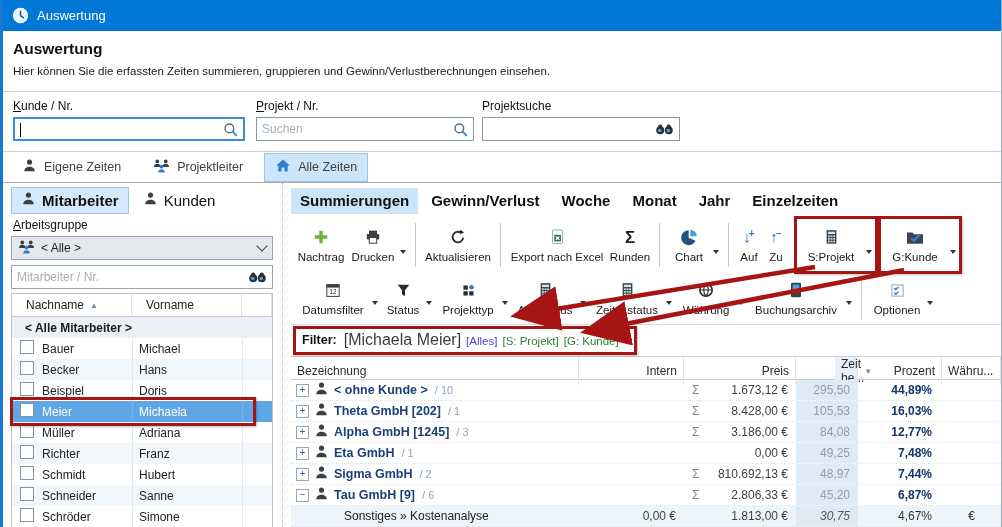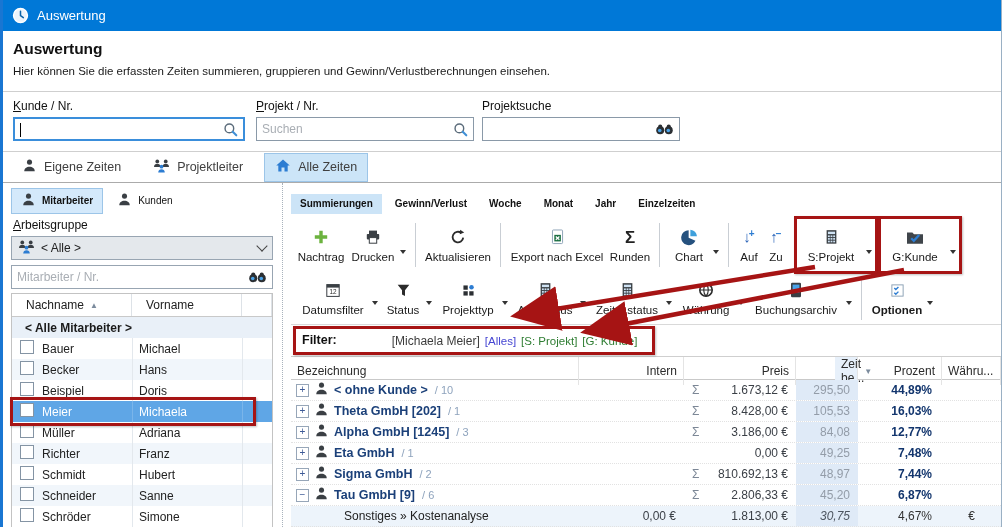--- a/index.html
+++ b/index.html
@@ -27,21 +27,21 @@
   .stabs{height:31px;border-bottom:1px solid #ababab;box-sizing:border-box;display:flex;align-items:flex-end;padding-left:8px;gap:10px;}
   .stab{display:flex;align-items:center;gap:7px;padding:4px 10px 5px;font-size:12.5px;color:#404040;border:1px solid transparent;}
   .stab.sel{background:#cce5f8;border:1px solid #9cc5e8;}
   
   .main{display:flex;height:344px;}
   .leftpanel{width:277px;box-sizing:border-box;padding:6px 0 0 8px;position:relative;}
   .splitter{width:8px;background:#fff;border-left:1px dotted #a8b2bc;margin-left:2px;}
   .rightpanel{flex:1;box-sizing:border-box;padding-top:6px;position:relative;min-width:0;}
   
   .minitabs{display:flex;align-items:flex-end;gap:4px;height:25px;margin-bottom:4px;}
-  .mtab{display:flex;align-items:center;gap:6px;padding:3px 9px 4px;font-size:10px;color:#111;border:1px solid transparent;white-space:nowrap;}
+  .mtab{display:flex;align-items:center;gap:6px;padding:3px 9px 4px;font-size:15px;color:#111;border:1px solid transparent;white-space:nowrap;}
   .mtab.sel{background:#d4e9fb;border:1px solid #9cc5e8;font-weight:bold;}
   .maintabs .mtab{font-weight:600;border:none;padding:4px 9px 5px;}
   .maintabs .mtab.sel{font-weight:bold;background:#cce4f7;border:none;}
   
   .wglabel{font-size:12px;color:#111;display:block;margin:4px 0 4px 2px;}
   .combo{display:flex;align-items:center;gap:6px;height:24px;border:1px solid #98a5b2;background:#e4e8ec;
          box-sizing:border-box;padding:0 6px;margin-right:7px;font-size:12px;color:#222;}
   .combo .cval{flex:1;}
   .chev{width:7px;height:7px;border-right:1.6px solid #444;border-bottom:1.6px solid #444;transform:rotate(45deg);margin-top:-4px;}
   .minisearch{display:flex;align-items:center;height:24px;border:1px solid #98a5b2;background:#fff;
@@ -80,21 +80,21 @@
   
   .gl{font-size:15px;font-weight:bold;color:#222;line-height:1;}
   .gl.blue{color:#2a63b8;}
   .gsub{font-size:10px;font-weight:bold;color:#2d7dd2;margin-left:-2px;vertical-align:top;}
   
   .filterbar{height:31px;display:flex;align-items:center;padding-left:2px;position:relative;}
   .filterbox{display:inline-flex;align-items:center;gap:7px;border:3px solid #a61414;background:#fff;
              padding:2px 10px 3px 6px;box-shadow:1px 1px 2px rgba(0,0,0,.25);}
   .filterbox .flab{font-weight:bold;font-size:12.5px;color:#111;}
   .fpart{font-size:11.5px;white-space:nowrap;}
-  .fpart.big{font-size:12px;margin-left:48px;}
+  .fpart.big{font-size:16px;}
   
   .rtable{border-top:1px solid #cfcfcf;}
   .thead,.trow{display:grid;grid-template-columns:288px 105px 112px 62px 84px 1fr;align-items:center;}
   .thead{height:22px;font-size:12px;color:#2b2b2b;border-bottom:1px solid #c9c9c9;}
   .thead .hc{height:100%;display:flex;align-items:center;padding:0 6px;border-right:1px solid #e4e4e4;box-sizing:border-box;}
   .thead .r{justify-content:flex-end;}
   .thead .zeith{background:#e7f0fa;justify-content:space-between;margin-left:39px;}
   .trow{height:20px;font-size:12px;border-bottom:1px dotted #e2e2e2;position:relative;}
   .trow.tint{background:#edf4fb;}
   .cell{height:100%;display:flex;align-items:center;box-sizing:border-box;}
@@ -571,21 +571,21 @@
                 <svg width="14" height="16" viewBox="0 0 14 16">
                   <rect x="2" y="0.8" width="10" height="14.4" rx="1.2" fill="#3a3f44"></rect>
                   <rect x="3.6" y="2.6" width="6.8" height="8" fill="#4aa3e8"></rect>
                 </svg>
               </span>
               <span class="tlbl">Buchungsarchiv</span>
             </div>
             <span class="darr"></span>
           </div>
           <div class="tsep"></div>
-          <div class="tbtn" style="width:68px;font-weight:bold;">
+          <div class="tbtn" style="width:68px;">
             <div class="tbody">
               <span class="icn ticn">
                 <svg width="15" height="15" viewBox="0 0 16 16">
                   <rect x="2" y="2" width="12" height="12" fill="#fff" stroke="#8aa0b4"></rect>
                   <path d="M4.6 5.4 l1.6 1.6 L9 4.2 M4.6 10.4 l1.6 1.6 L9 9.2" stroke="#2d7dd2" stroke-width="1.5" fill="none"></path>
                 </svg>
               </span>
               <span class="tlbl">Optionen</span>
             </div>
             <span class="darr"></span>

